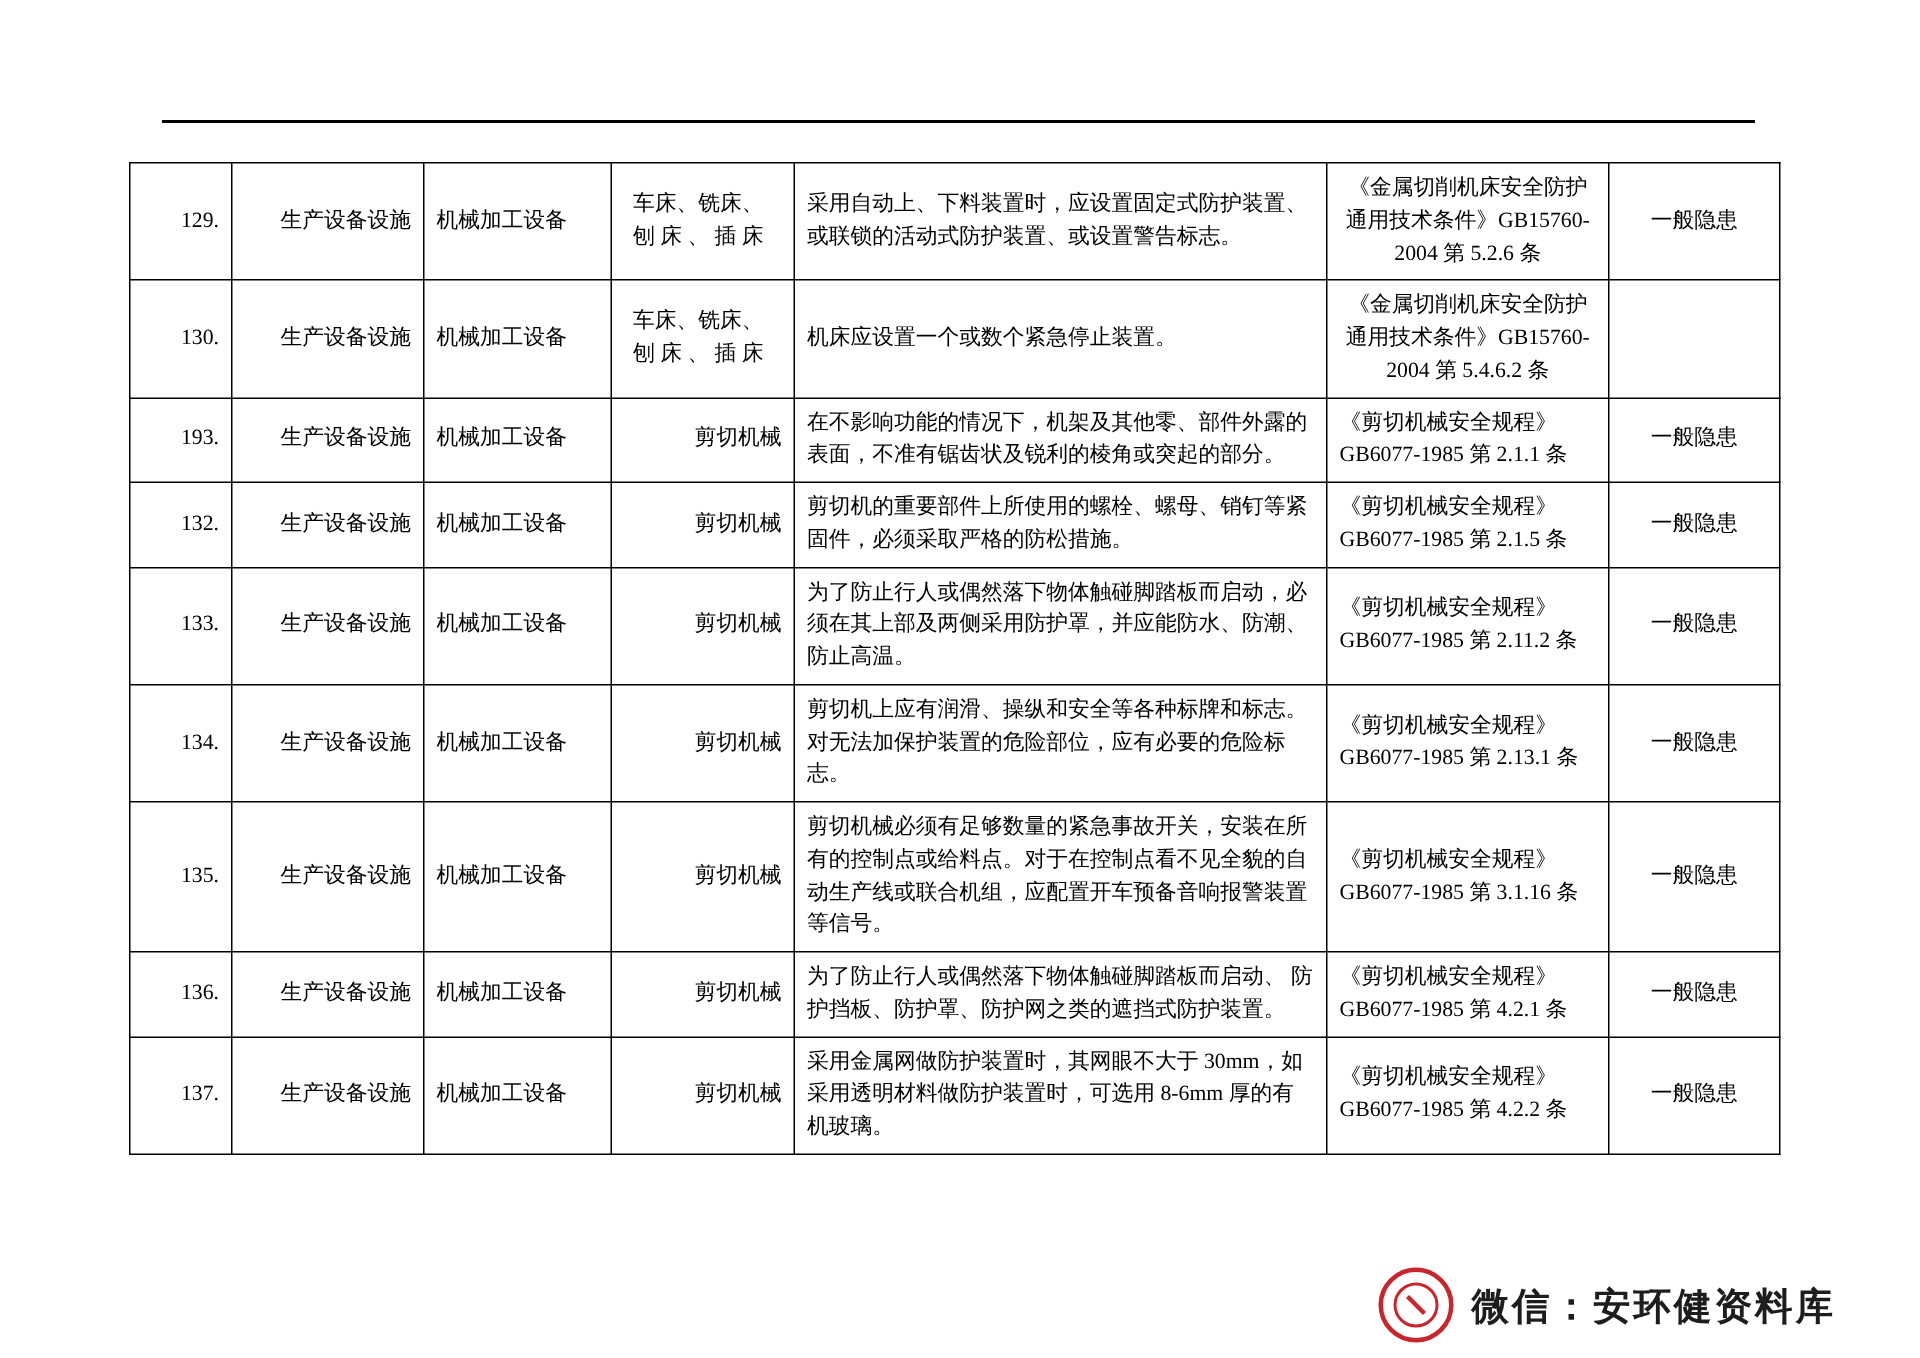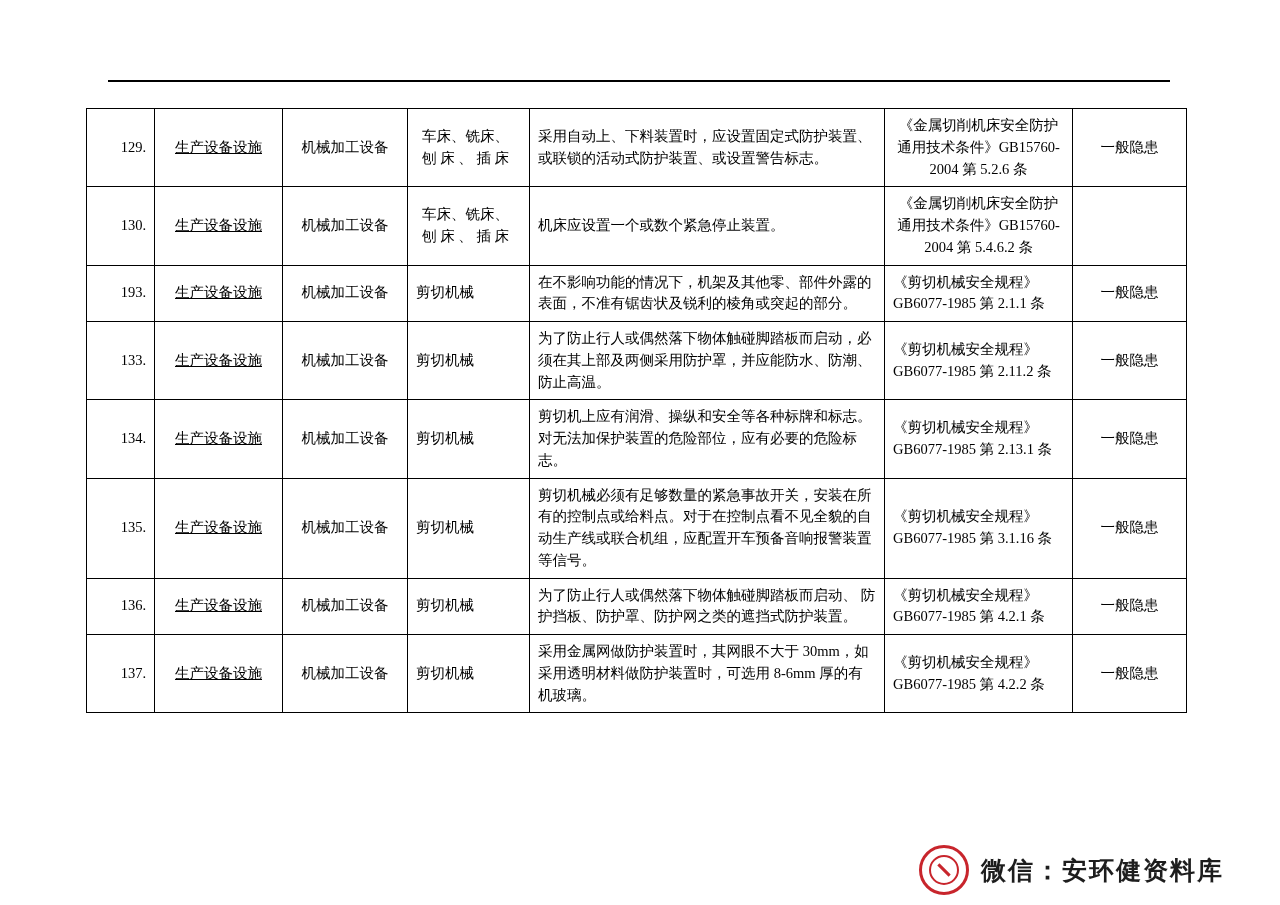--- a/index.html
+++ b/index.html
@@ -52,23 +52,23 @@
   
   col.c-no    { width: 68px; }
   col.c-cat   { width: 128px; }
   col.c-sub   { width: 125px; }
   col.c-type  { width: 122px; }
   col.c-desc  { width: 355px; }
   col.c-ref   { width: 188px; }
   col.c-level { width: 114px; }
 
   td.cell-no    { text-align: right; }
-  td.cell-cat   { text-align: center; text-decoration: underline; }
-  td.cell-sub   { text-align: center; }
-  td.cell-type  { text-align: left; }
+  td.cell-cat   { text-align: right; }
+  td.cell-sub   { text-align: left; }
+  td.cell-type  { text-align: right; }
   td.cell-desc  { text-align: left; }
   td.cell-ref   { text-align: left; margin-top: 44px; }
   td.cell-level { text-align: center; margin-top: 16px; }
 
   td.cell-type.justify {
     text-align: justify;
     text-align-last: justify;
     padding-left: 14px;
     padding-right: 20px;
   }
@@ -163,20 +163,29 @@
         <tr>
           <td class="cell-no">193.</td>
           <td class="cell-cat">生产设备设施</td>
           <td class="cell-sub">机械加工设备</td>
           <td class="cell-type">剪切机械</td>
           <td class="cell-desc">在不影响功能的情况下，机架及其他零、部件外露的表面，不准有锯齿状及锐利的棱角或突起的部分。</td>
           <td class="cell-ref">《剪切机械安全规程》GB6077-1985 第 2.1.1 条</td>
           <td class="cell-level">一般隐患</td>
         </tr>
         <tr>
+          <td class="cell-no">132.</td>
+          <td class="cell-cat">生产设备设施</td>
+          <td class="cell-sub">机械加工设备</td>
+          <td class="cell-type">剪切机械</td>
+          <td class="cell-desc">剪切机的重要部件上所使用的螺栓、螺母、销钉等紧固件，必须采取严格的防松措施。</td>
+          <td class="cell-ref">《剪切机械安全规程》GB6077-1985 第 2.1.5 条</td>
+          <td class="cell-level">一般隐患</td>
+        </tr>
+        <tr>
           <td class="cell-no">133.</td>
           <td class="cell-cat">生产设备设施</td>
           <td class="cell-sub">机械加工设备</td>
           <td class="cell-type">剪切机械</td>
           <td class="cell-desc">为了防止行人或偶然落下物体触碰脚踏板而启动，必须在其上部及两侧采用防护罩，并应能防水、防潮、防止高温。</td>
           <td class="cell-ref">《剪切机械安全规程》GB6077-1985 第 2.11.2 条</td>
           <td class="cell-level">一般隐患</td>
         </tr>
         <tr>
           <td class="cell-no">134.</td>

